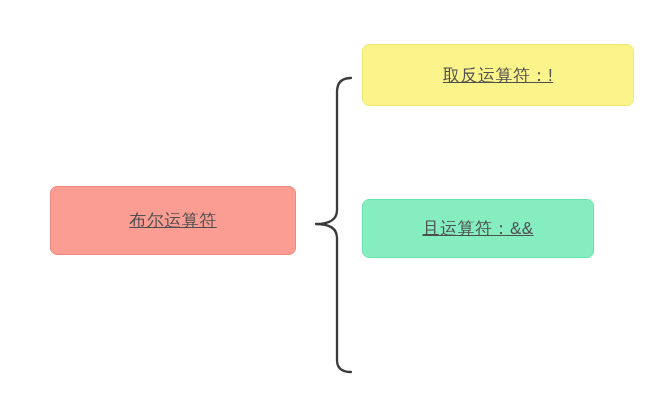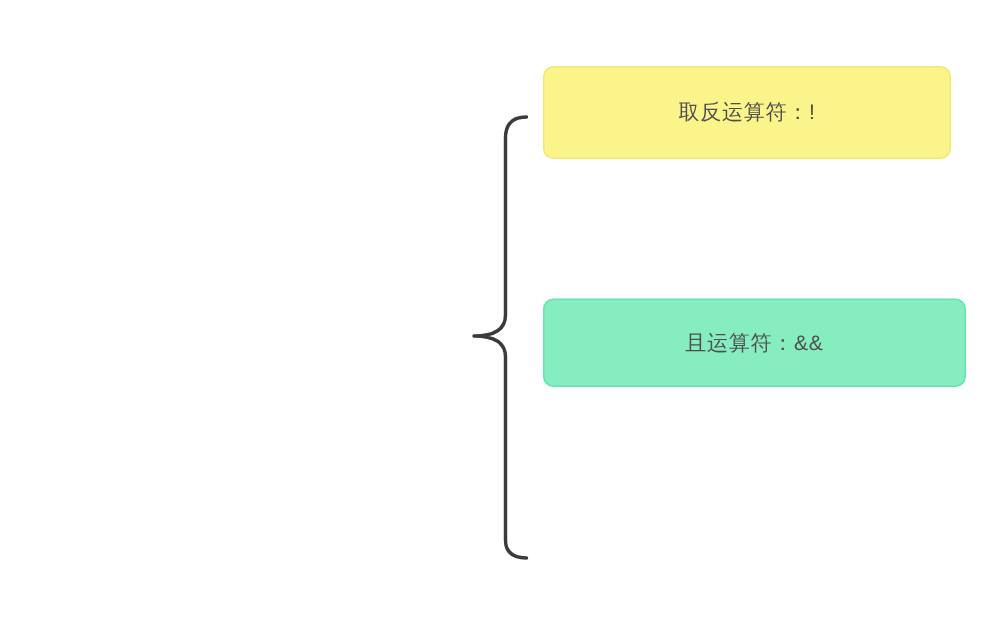--- a/index.html
+++ b/index.html
@@ -16,41 +16,42 @@
     overflow: hidden;
   }
   .node {
     position: absolute;
     display: flex;
     align-items: center;
     justify-content: center;
     border-radius: 7px;
     border: 1px solid transparent;
     box-sizing: border-box;
-    font-size: 14px;
+    font-size: 17px;
     color: #4f4f4f;
     letter-spacing: 0.5px;
     white-space: nowrap;
+    text-decoration: underline;
   }
   .node-root {
     left: 50px;
     top: 186px;
     width: 246px;
     height: 69px;
   }
   .node-child-0 {
     left: 362px;
     top: 44px;
     width: 272px;
     height: 62px;
   }
   .node-child-1 {
     left: 362px;
     top: 199px;
-    width: 282px;
+    width: 232px;
     height: 59px;
   }
   .node-child-2 {
     left: 365px;
     top: 336px;
     width: 277px;
     height: 59px;
   }
   .brace-svg {
     position: absolute;
@@ -58,20 +59,23 @@
     top: 66px;
     width: 60px;
     height: 320px;
   }
 </style>
 </head>
 <body>
 
 <div class="stage">
 
+  <div class="node node-root" style="background-color: rgb(251, 157, 147); border-color: rgb(245, 136, 126);">
+    <span>布尔运算符</span>
+  </div>
 
   <svg class="brace-svg" viewBox="0 0 60 320" xmlns="http://www.w3.org/2000/svg">
     <path d="M46 12 Q32 12 32 26 L32 144 Q32 158 11 158 Q32 158 32 172 L32 294 Q32 306 46 306" fill="none" stroke-width="2.3" stroke-linecap="round" stroke-linejoin="round" stroke="#3b3b3b"></path>
   </svg>
 
   <div class="node node-child-0" style="background-color: rgb(251, 244, 138); border-color: rgb(242, 233, 112);">
     <span>取反运算符：!</span>
   </div>
 
   <div class="node node-child-1" style="background-color: rgb(133, 237, 192); border-color: rgb(103, 227, 173);">

